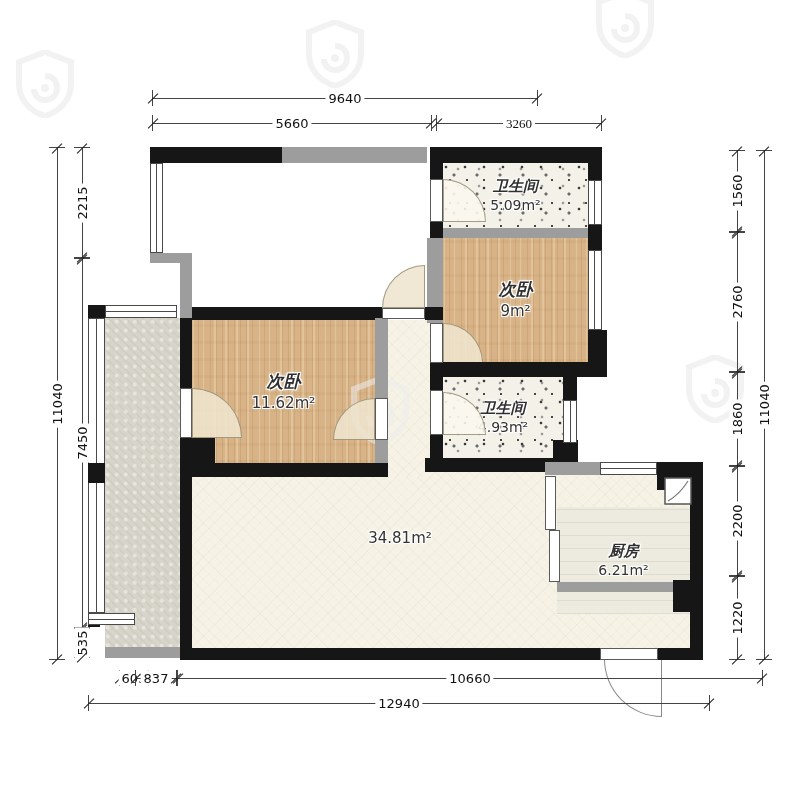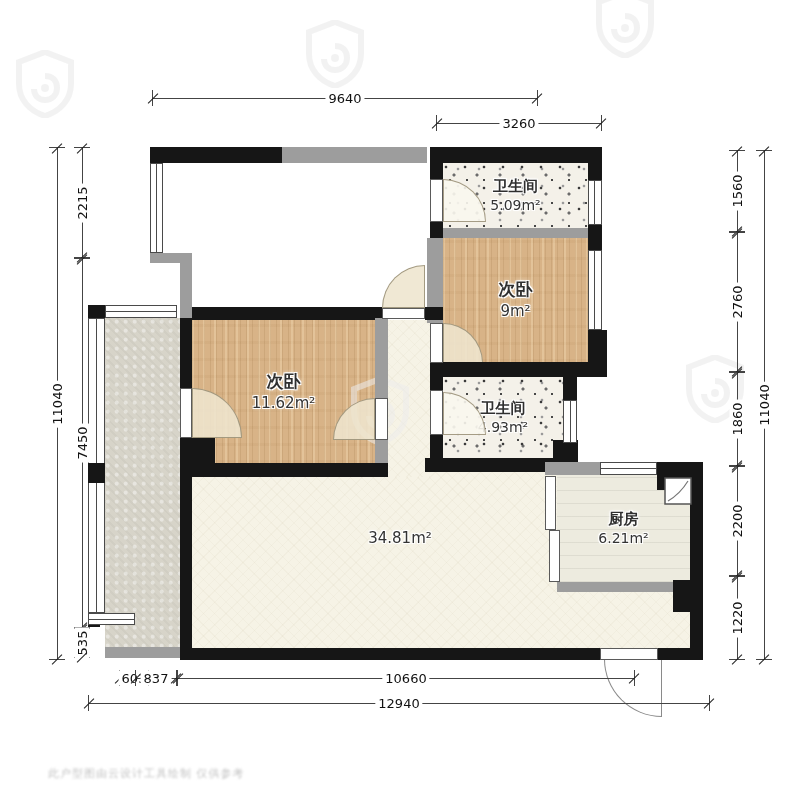--- a/index.html
+++ b/index.html
@@ -18,38 +18,38 @@
     radial-gradient(circle at 15px 6px, #9a9a9a 1px, transparent 1.7px);
     background-size:19px 21px,23px 19px,17px 23px,21px 17px;}
   .tile{background-color:#d7d4c9;background-image:
     radial-gradient(circle at 30% 40%, rgba(255,255,255,.4) 0 1.5px, transparent 2.5px),
     repeating-linear-gradient(45deg, rgba(110,110,100,.06) 0 2px, transparent 2px 6px);
     background-size:9px 9px,auto;}
   .cream{background-color:#f6f3e6;background-image:
     repeating-linear-gradient(45deg, rgba(190,178,145,.08) 0 1px, transparent 1px 8px),
     repeating-linear-gradient(-45deg, rgba(190,178,145,.08) 0 1px, transparent 1px 8px);}
   .kitchenf{background-color:#edebdf;background-image:
-    repeating-linear-gradient(0deg, rgba(90,90,80,.10) 0 1px, transparent 1px 13px);}
+    repeating-linear-gradient(0deg, rgba(90,90,80,.10) 0 1px, transparent 1px 13px); margin-top: 32px;}
   
   .wb{background:#161616;}
   .wg{background:#9d9d9d;}
   
   .win{background-color:#fff;border:1px solid #4a4a4a;box-sizing:border-box;}
   .winv{background-image:linear-gradient(to right, transparent calc(50% - .5px), #4a4a4a calc(50% - .5px) calc(50% + .5px), transparent calc(50% + .5px));}
   .winh{background-image:linear-gradient(to bottom, transparent calc(50% - .5px), #4a4a4a calc(50% - .5px) calc(50% + .5px), transparent calc(50% + .5px));}
   
   .leaf{background:#fff;border:1px solid #5a5a5a;box-sizing:border-box;}
   .arc{box-sizing:border-box;border:1px solid rgba(150,140,115,.85);background:rgba(238,229,206,.88);}
   .arcw{background:rgba(250,247,238,.9);}
   .arc-entry{box-sizing:border-box;border:1px solid #8a8a8a;background:#fff;}
   
   .room{display:flex;align-items:center;justify-content:center;box-sizing:border-box;}
   .rlabel{text-align:center;line-height:1.35;
     text-shadow:-1px -1px 0 #fff,1px -1px 0 #fff,-1px 1px 0 #fff,1px 1px 0 #fff,0 0 4px #fff;}
-  .rname{font-weight:bold;font-size:17px;color:#2f2f2f;}
+  .rname{font-weight:bold;font-size:17px;color:#2f2f2f;font-style:italic;}
   .rarea{font-size:15px;color:#333;}
   .sm .rname{font-size:15px;} .sm .rarea{font-size:14px;}
   
   .dimh,.dimv{position:absolute;box-sizing:border-box;}
   .dimh{height:16px;border-left:1px solid #444;border-right:1px solid #444;
     background:linear-gradient(#444,#444) center/100% 1px no-repeat;}
   .dimv{width:16px;border-top:1px solid #444;border-bottom:1px solid #444;
     background:linear-gradient(#444,#444) center/1px 100% no-repeat;}
   .dimh::before,.dimh::after,.dimv::before,.dimv::after{content:"";position:absolute;width:14px;height:1px;background:#222;transform:rotate(-45deg);}
   .dimh::before{left:-7px;top:calc(50% - .5px);}
@@ -203,21 +203,24 @@
   <div class="abs leaf" style="left:549px;top:530px;width:11px;height:52px;"></div>
 
   <svg class="abs" style="left:664px;top:477px;" width="28" height="28" viewBox="0 0 28 28">
     <rect x="1" y="1" width="26" height="26" fill="#fff" stroke="#555" stroke-width="1.5"></rect>
     <path d="M4,24 Q16,17 24,4" fill="none" stroke="#777" stroke-width="1.2"></path>
   </svg>
 
   <div class="dimh" style="left:152px;top:90px;width:386px;">
       <span class="lbl">9640</span>
     </div>
-  <div class="dimh" style="left:436px;top:115px;width:166px;">
+  <div class="dimh" style="left:152px;top:115px;width:280px;">
+      <span class="lbl">5660</span>
+    </div>
+  <div class="dimh" style="left:436px;top:115px;width:166px;font-family:Liberation Serif, serif;">
       <span class="lbl">3260</span>
     </div>
 
   <div class="dimv" style="left:49px;top:147px;height:513px;">
       <span class="lbl">11040</span>
     </div>
   <div class="dimv" style="left:74px;top:147px;height:111px;">
       <span class="lbl">2215</span>
     </div>
   <div class="dimv" style="left:74px;top:258px;height:370px;">
@@ -245,22 +248,21 @@
   <div class="dimv" style="left:756px;top:150px;height:510px;">
       <span class="lbl">11040</span>
     </div>
 
   <div class="dimh" style="left:119px;top:670px;width:30px;">
       <span class="lbl">603</span>
     </div>
   <div class="dimh" style="left:135px;top:670px;width:42px;">
       <span class="lbl">837</span>
     </div>
-  <div class="dimh" style="left:177px;top:670px;width:458px;">
+  <div class="dimh" style="left:177px;top:670px;width:586px;">
       <span class="lbl">10660</span>
     </div>
   <div class="dimh" style="left:88px;top:695px;width:622px;">
       <span class="lbl">12940</span>
     </div>
 
-  <div class="wmtext">此户型图由云设计工具绘制 仅供参考</div>
 
 </div>
 
 </body></html>

